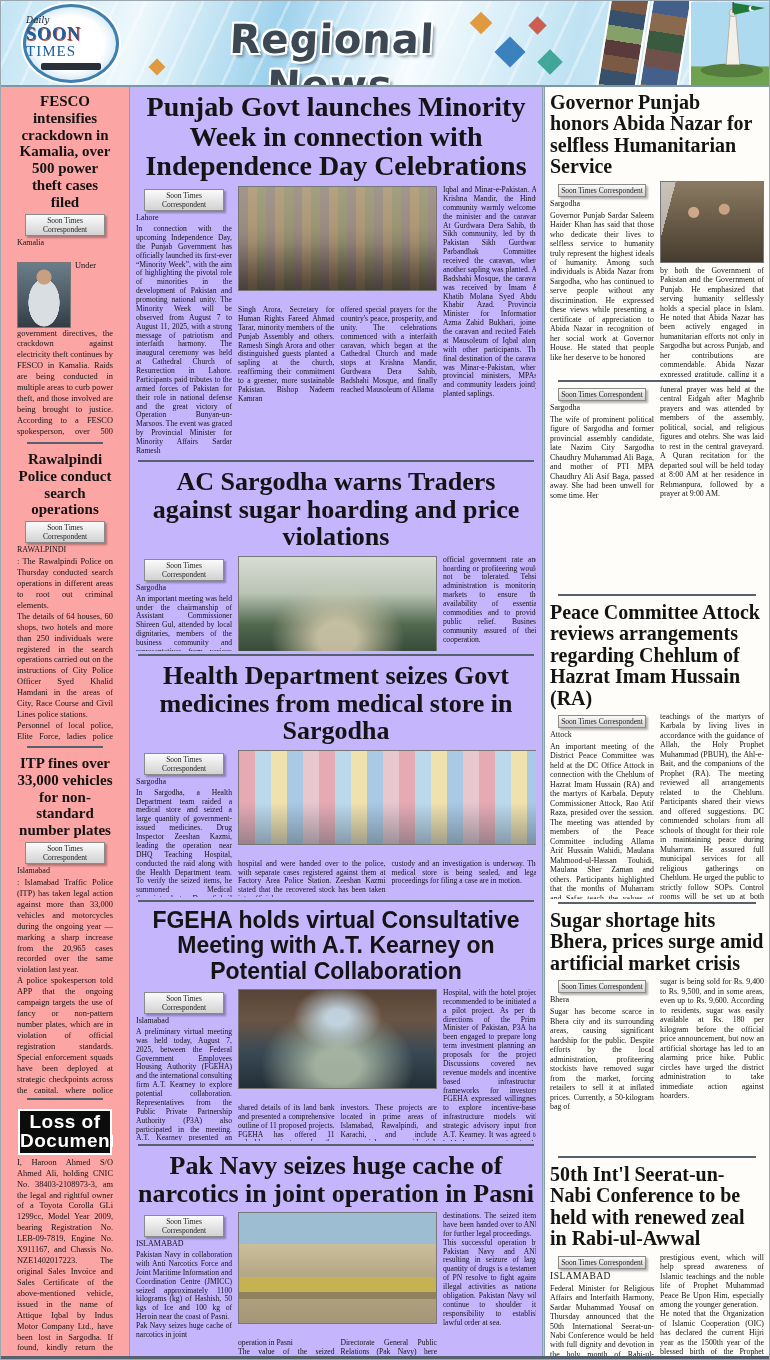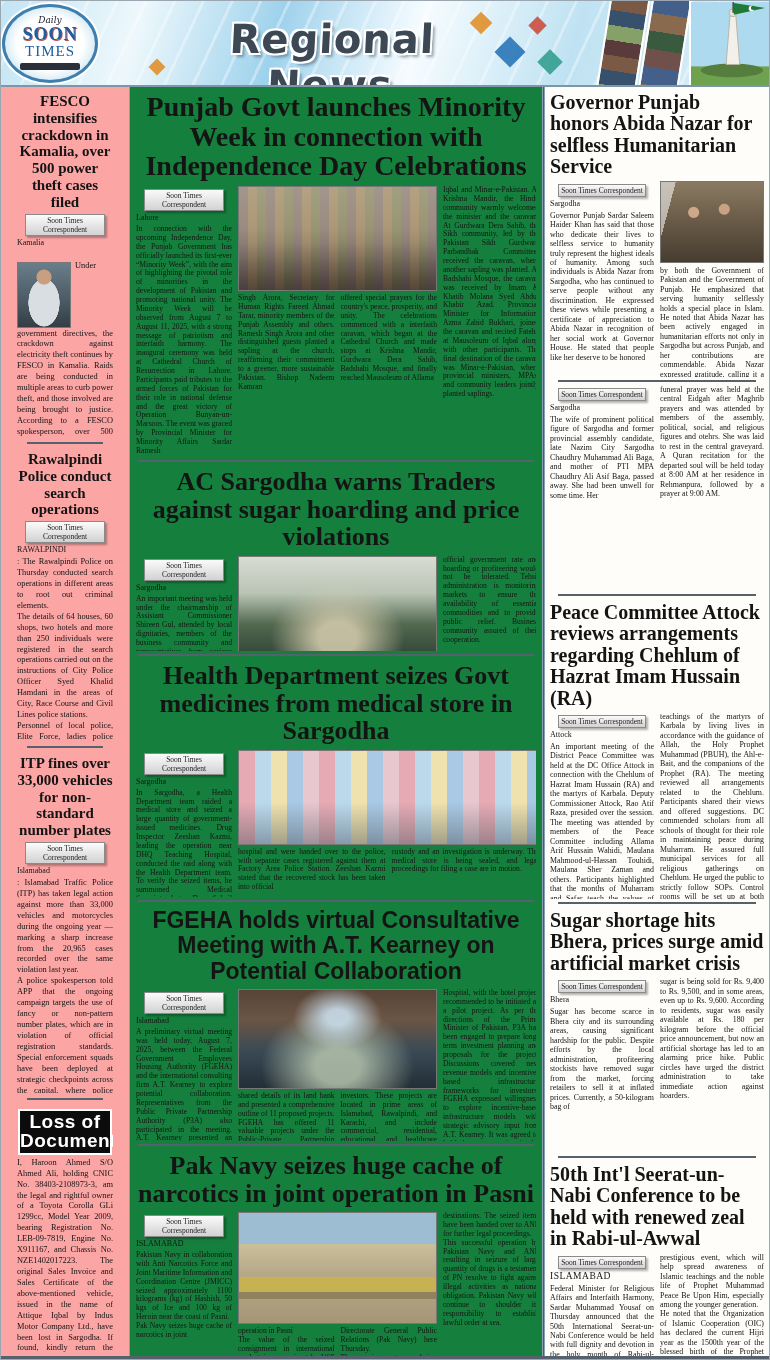--- a/index.html
+++ b/index.html
@@ -5,39 +5,39 @@
   *{margin:0;padding:0;box-sizing:border-box}
   html,body{width:770px;height:1360px}
   body{background:#f1ede4;font-family:"Liberation Serif",serif;color:#141414;overflow:hidden}
   .page{width:770px;height:1360px;background:#fdfcf7;display:flex;flex-direction:column;border:1px solid #9aa6b0}
 
   
   .masthead{position:relative;flex:0 0 86px;overflow:hidden;border-bottom:2px solid #7e97a8;
     background:linear-gradient(105deg,#c2e4f4 0%,#eef8fc 18%,#9ed2ec 36%,#f6fcff 54%,#bfe2f2 74%,#dff1f9 100%)}
   .streaks{position:absolute;inset:0;background:repeating-linear-gradient(115deg,rgba(255,255,255,.35) 0 3px,transparent 3px 26px)}
   .diamond{position:absolute;transform:rotate(45deg);opacity:.85}
-  .logo{position:absolute;left:1px;top:3px;width:96px;height:79px;border-radius:50%;text-align:center;z-index:2;
+  .logo{position:absolute;left:22px;top:3px;width:96px;height:79px;border-radius:50%;text-align:left;z-index:2;
     background:radial-gradient(ellipse at center,#fff 52%,#d8ecf6 72%,#9cc4dd 100%);
     border:3px solid #3f7fae;box-shadow:0 0 0 2px #fff}
   .logo-daily{font-size:9px;font-style:italic;margin-top:8px;font-family:"DejaVu Serif",serif;color:#223}
   .logo-soon{font-size:18px;font-weight:bold;color:#1b5fa0;letter-spacing:1px;line-height:1;text-shadow:1px 1px 0 #b05050}
   .logo-times{font-size:15px;font-weight:normal;color:#1b5fa0;letter-spacing:1px;line-height:1.15}
   .logo-band{margin:3px auto 0;width:66%;height:7px;background:#2a2f3a;border-radius:2px}
   .mast-title{position:absolute;left:182px;top:15px;width:296px;text-align:center;z-index:2;
     font-family:"DejaVu Sans",sans-serif;font-weight:bold;font-size:40px;letter-spacing:1px;color:#3c4854;transform:skewX(-3deg);
     text-shadow:-2px -2px 0 #fff,2px -2px 0 #fff,-2px 2px 0 #fff,2px 2px 0 #fff,4px 4px 3px rgba(40,60,80,.45)}
   .strip{position:absolute;top:-6px;height:100px;width:40px;transform:rotate(9deg);border:2px solid #fff;z-index:2}
   .strip-a{right:126px;background:repeating-linear-gradient(180deg,#7a5a44 0 15px,#37506b 15px 30px,#86a06a 30px 45px,#5a3a3a 45px 60px)}
   .strip-b{right:84px;background:repeating-linear-gradient(180deg,#44608a 0 18px,#8a6a4e 18px 36px,#3a5a40 36px 54px,#70504a 54px 72px)}
   .minar{position:absolute;right:0;top:0;width:80px;height:86px;z-index:2;border-left:2px solid #fff}
 
   
   .content{flex:1;display:flex;border-bottom:3px solid #55616c;overflow:hidden}
   .col-left{flex:0 0 129px;background:#fca5a5;border-right:1px solid #8aa0b0;padding:4px 16px 0;overflow:hidden}
-  .col-mid{flex:0 0 415px;background:#15803d;border-right:3px double #8aa0b0;padding:2px 6px 0;overflow:hidden}
+  .col-mid{flex:0 0 415px;background:#c4b5fd;border-right:3px double #8aa0b0;padding:2px 6px 0;overflow:hidden}
   .col-right{flex:1;background:#fefdf9;padding:2px 5px 0;overflow:hidden}
 
   
   .byline-box{margin:3px auto 2px;width:84%;background:linear-gradient(#fbfbfb,#d2d2d2);border:1px solid #8a8a8a;
     box-shadow:2px 2px 2px rgba(0,0,0,.3);font-size:7.5px;text-align:center;padding:1px 0;color:#222}
   .byline-loc{font-size:8px;text-align:left;margin-bottom:3px}
   .photo{border:1px solid #777;width:100%}
   .rule{height:2px;background:#55616c}
   .l-rule{margin:5px 10px}
   .m-rule{margin:3px 2px}
@@ -57,21 +57,21 @@
   
   .m-art{overflow:hidden}
   .m-head{font-weight:bold;text-align:center;line-height:1.06;margin:3px 0 5px}
   .h-xl{font-size:28px}
   .h-l{font-size:26px}
   .h-sans{font-family:"Liberation Sans",sans-serif;font-size:23px;line-height:1.1}
   .m-cols{display:flex;gap:6px}
   .m-col{flex:0 0 96px}
   .m-mid{flex:0 0 199px}
   .m-wide{flex:0 0 301px}
-  .m-two,.m-three{display:flex;gap:6px;margin-top:3px}
+  .m-two,.m-three{display:flex;gap:6px;margin-top:15px}
   .m-two .body,.m-three .body{flex:1}
   .body{font-size:7.6px;line-height:1.17;text-align:justify;white-space:pre-line}
   .photo-crowd{height:105px;background:
     linear-gradient(180deg,rgba(0,0,0,0) 55%,rgba(40,30,20,.35) 100%),
     repeating-linear-gradient(90deg,rgba(60,50,90,.30) 0 9px,rgba(120,90,60,.30) 9px 18px,rgba(30,60,30,.25) 18px 27px),
     linear-gradient(180deg,#cfc1a2 0%,#c2b290 40%,#9a8a72 70%,#6a5d4e 100%)}
   .photo-meeting{height:106px;background:
     radial-gradient(ellipse at 50% 78%,rgba(215,205,175,.85) 14%,transparent 48%),
     linear-gradient(180deg,#d8dcd2 0%,#b9c4b4 35%,#52684f 65%,#2c4033 100%)}
   .photo-pharmacy{height:95px;background:

